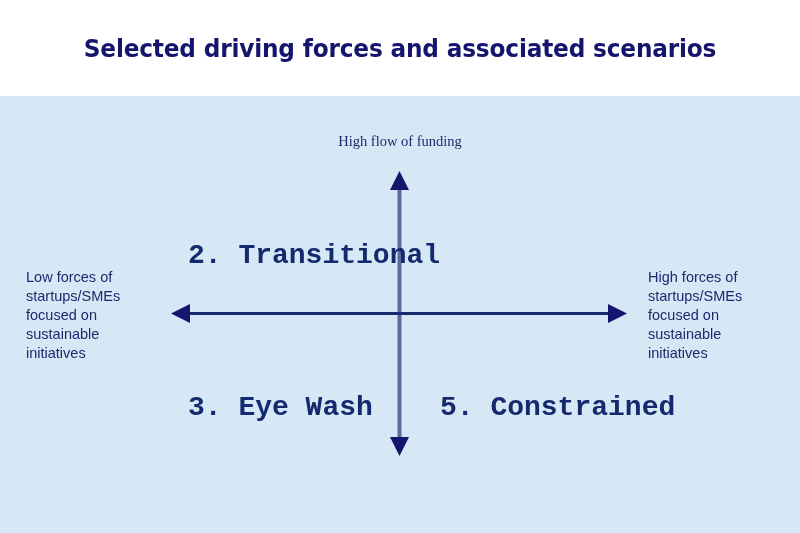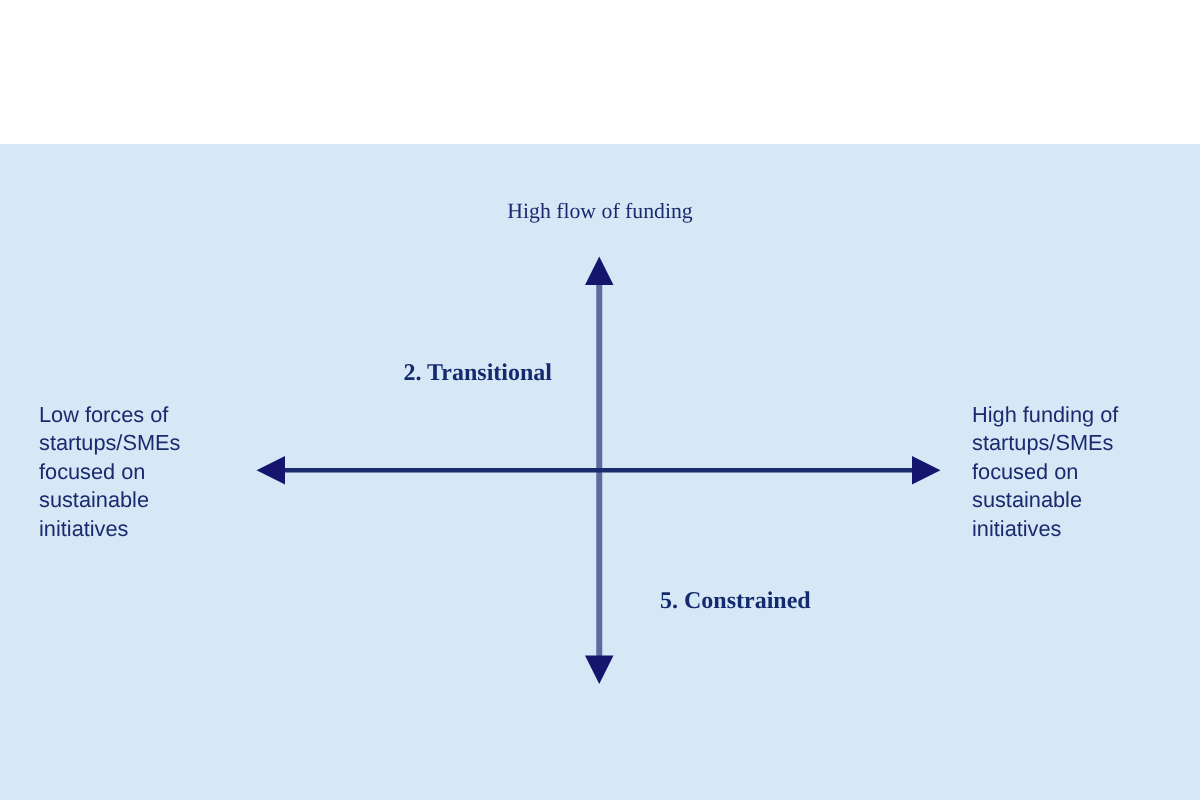--- a/index.html
+++ b/index.html
@@ -104,23 +104,23 @@
     left: 648px;
     top: 268px;
     width: 145px;
     text-align: left;
   }
 
   
   .quadrant-label {
     position: absolute;
     color: #152a6e;
-    font-family: Liberation Serif, serif;
+    font-family: Liberation Mono, monospace;
     font-weight: bold;
-    font-size: 16px;
+    font-size: 28px;
     white-space: nowrap;
   }
   #quadrant-2 {
     left: 188px;
     top: 240px;
     width: 180px;
     text-align: right;
   }
   #quadrant-1 {
     left: 440px;
@@ -139,20 +139,23 @@
     top: 392px;
     width: 200px;
     text-align: left;
   }
 </style>
 </head>
 <body>
 
 <div id="page">
 
+  <div id="header-band">
+    <div id="page-title">Selected driving forces and associated scenarios</div>
+  </div>
 
   <div id="matrix-band"></div>
 
   <svg id="axes-svg" viewBox="0 0 800 533">
 
     <line x1="399.5" y1="180" x2="399.5" y2="447" stroke="#5b6ba0" stroke-width="4"></line>
 
     <line x1="178" y1="313.5" x2="620" y2="313.5" stroke="#1a2a6e" stroke-width="3"></line>
 
     <polygon points="399.5,171 409,190 390,190" fill="#15156e"></polygon>
@@ -169,26 +172,27 @@
 
   <div class="axis-label" id="label-left">
     <div>Low forces of</div>
     <div>startups/SMEs</div>
     <div>focused on</div>
     <div>sustainable</div>
     <div>initiatives</div>
   </div>
 
   <div class="axis-label" id="label-right">
-    <div>High funding of</div>
+    <div>High forces of</div>
     <div>startups/SMEs</div>
     <div>focused on</div>
     <div>sustainable</div>
     <div>initiatives</div>
   </div>
 
   <div class="quadrant-label" id="quadrant-2">2. Transitional</div>
 
 
+  <div class="quadrant-label" id="quadrant-3">3. Eye Wash</div>
 
   <div class="quadrant-label" id="quadrant-4">5. Constrained</div>
 
 </div>
 
 </body></html>

